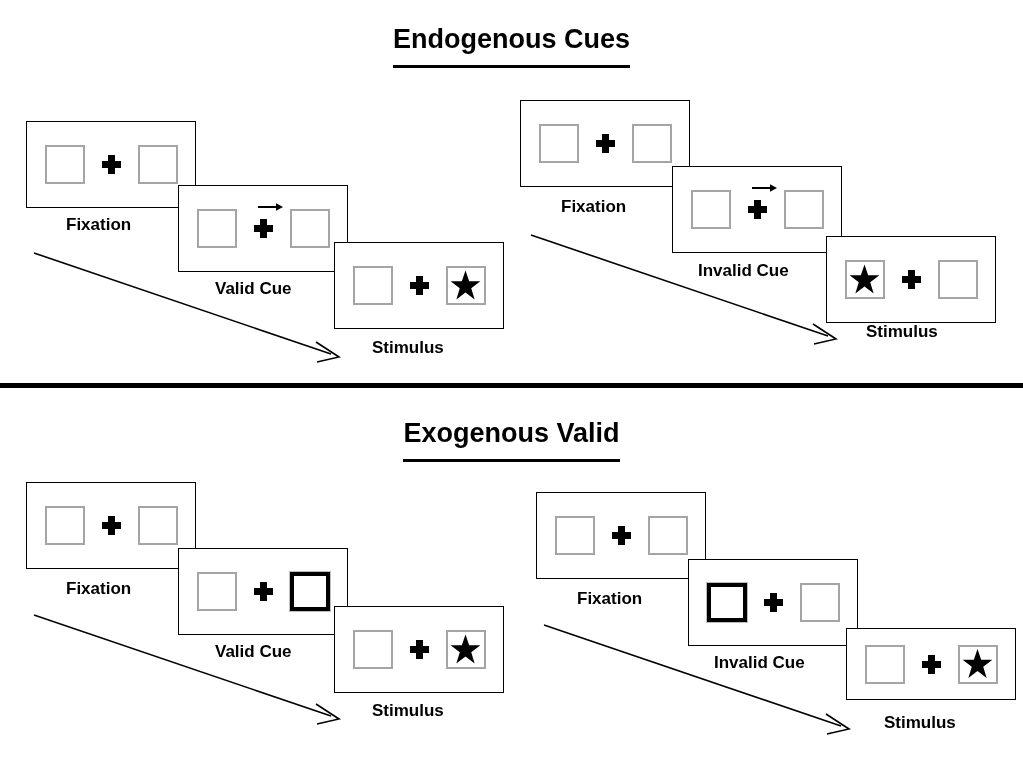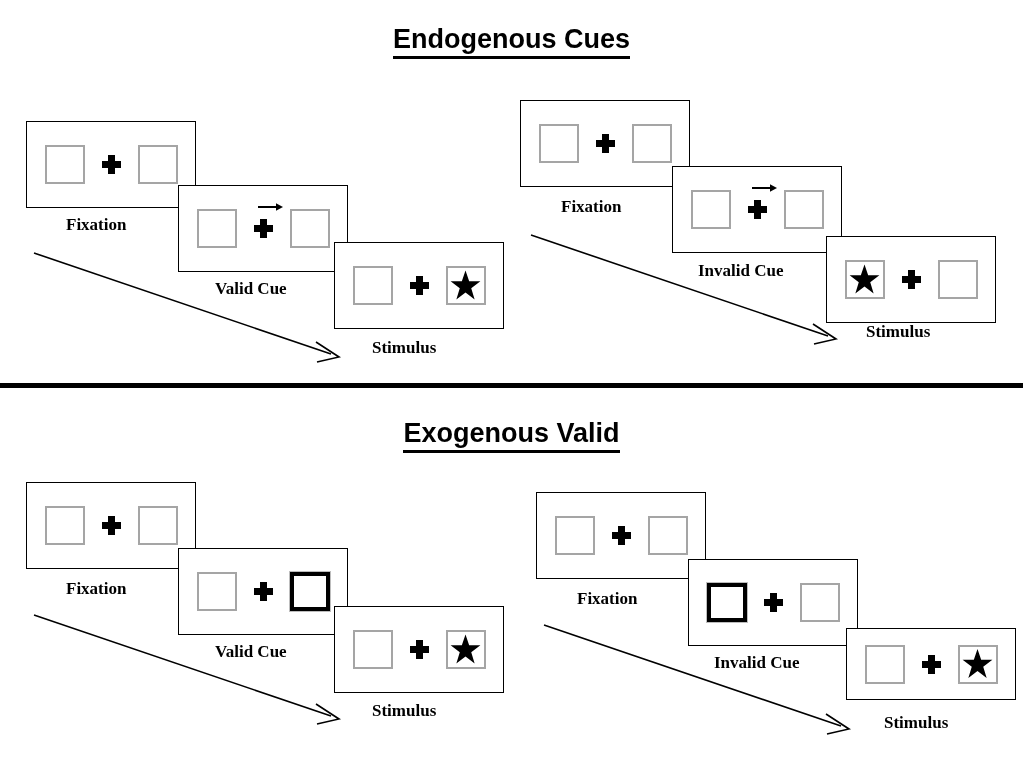--- a/index.html
+++ b/index.html
@@ -22,21 +22,21 @@
     left: 0;
     width: 1023px;
     text-align: center;
     font-size: 27px;
     font-weight: bold;
     letter-spacing: 0px;
     color: #000;
   }
   .section-title span {
     border-bottom: 3px solid #000;
-    padding-bottom: 1px;
+    padding-bottom: 10px;
     display: inline-block;
   }
   #title-endogenous { top: 24px; }
   #title-exogenous  { top: 418px; }
 
   
   .divider {
     position: absolute;
     left: 0;
     top: 383px;
@@ -125,21 +125,20 @@
     pointer-events: none;
   }
 
   
   .caption {
     position: absolute;
     font-size: 17px;
     font-weight: bold;
     white-space: nowrap;
     color: #000;
-    font-family: Liberation Serif, serif;
   }
 
   
   .flow-arrow {
     position: absolute;
     pointer-events: none;
   }
 </style>
 </head>
 <body>

